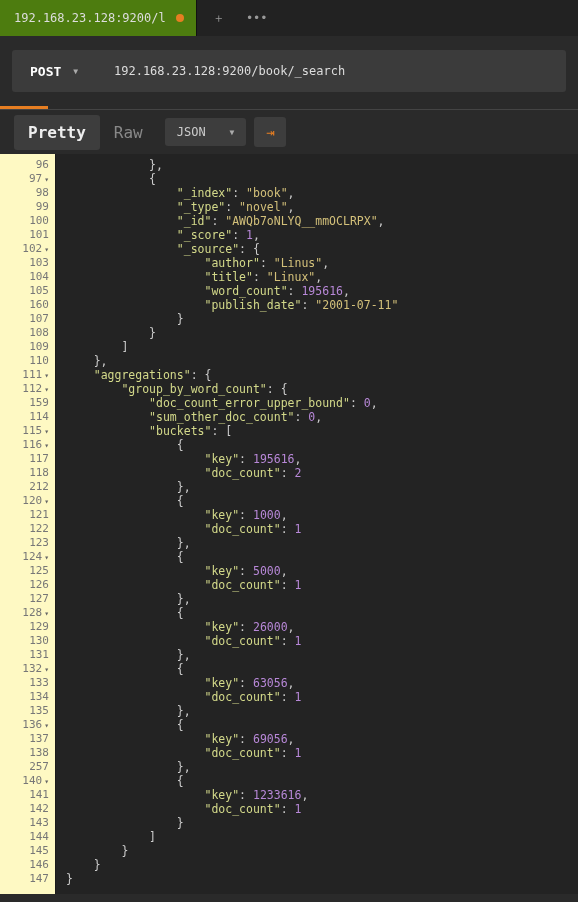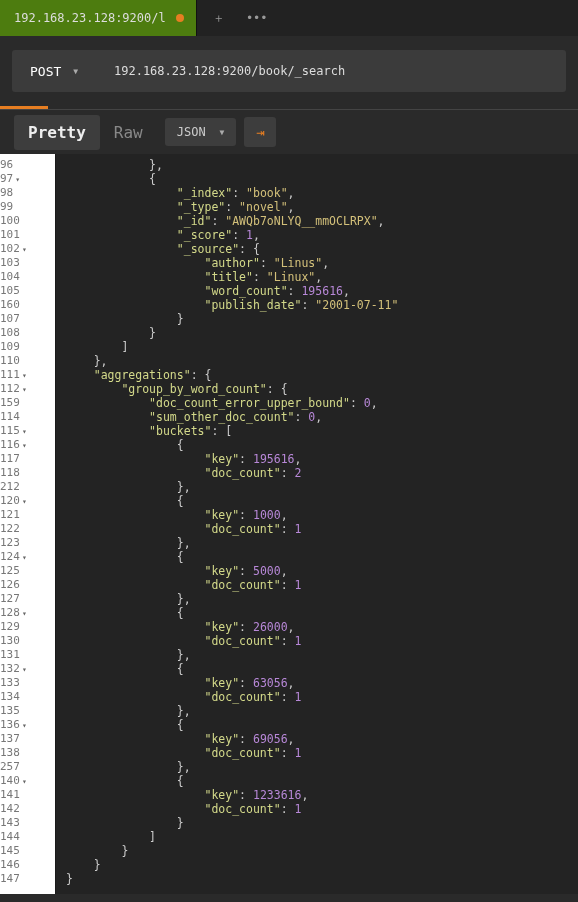--- a/index.html
+++ b/index.html
@@ -4,36 +4,36 @@
 <style>
 * { margin:0; padding:0; box-sizing:border-box; }
 body { background:#2a2a2a; font-family:Consolas,Menlo,monospace; font-size:12px; color:#ccc; width:578px; height:902px; overflow:hidden; }
 
 .tabbar { height:36px; background:#222; display:flex; align-items:center; padding:0 0; }
 .tab { height:36px; background:#4d7c0f; display:flex; align-items:center; padding:0 12px 0 14px; gap:10px; font-size:12px; color:#ddd; border-right:1px solid #111;}
 .tab .dot { width:8px; height:8px; border-radius:50%; background:#e67e22; }
 .tabbtn { width:32px; height:28px; margin-left:6px; display:flex; align-items:center; justify-content:center; color:#999; cursor:pointer; }
 
 .reqrow { height:42px; margin:14px 12px 0 12px; background:#3b3b3b; border-radius:3px; display:flex; align-items:center; }
-.method { width:88px; height:42px; display:flex; align-items:center; padding-left:18px; color:#fff; font-weight:normal; font-size:13px; gap:12px; }
+.method { width:88px; height:42px; display:flex; align-items:center; padding-left:18px; color:#fff; font-weight:bold; font-size:13px; gap:12px; }
 .method .caret { font-size:8px; color:#aaa; }
 .urlbox { flex:1; color:#ddd; font-size:12px; padding-left:14px; }
 
 .hl { height:3px; background:#e67e22; width:48px; margin-top:14px;}
 .underline{ height:1px; background:#444; }
 
 .viewtabs { height:44px; display:flex; align-items:center; gap:0; padding:0 14px; }
 .vtab { padding:8px 14px; color:#888; font-size:16px; cursor:pointer; border-radius:3px;}
 .vtab.active { background:#3d3d3d; color:#eee; font-weight:bold; }
-.jsonbtn { margin-left:8px; background:#3d3d3d; padding:7px 12px; border-radius:3px; color:#ccc; display:flex; align-items:center; gap:14px; font-size:12px;}
+.jsonbtn { margin-left:8px; background:#3d3d3d; padding:7px 12px; border-radius:3px; color:#ccc; display:flex; align-items:center; gap:24px; font-size:12px;}
 .wrapbtn { margin-left:8px; width:32px; height:30px; background:#3d3d3d; border-radius:3px; display:flex; align-items:center; justify-content:center;}
 .wrapicon { color:#e67e22; font-size:14px;}
 
 .editor { display:flex; height:740px; background:#232323; }
-.gutter { width:56px; background:#ffffff; border-right:1px solid #1a1a1a; text-align:left; color:#777; font-size:11px; padding-top:4px;}
+.gutter { width:56px; background:#fef9c3; border-right:1px solid #1a1a1a; text-align:right; color:#777; font-size:11px; padding-top:4px;}
 .gline { height:14px; line-height:14px; padding-right:6px;}
 .gline.fold::after{content:"▾"; color:#666; margin-left:2px; font-size:8px;}
 .code { flex:1; padding:4px 0 0 10px; font-size:11.5px; line-height:14px; white-space:pre; color:#ccc;}
 .p{color:#ccc;} 
 .k{color:#d3d98a;} 
 .s{color:#d3c07a;} 
 .n{color:#b888d8;} 
 </style>
 </head>
 <body>

